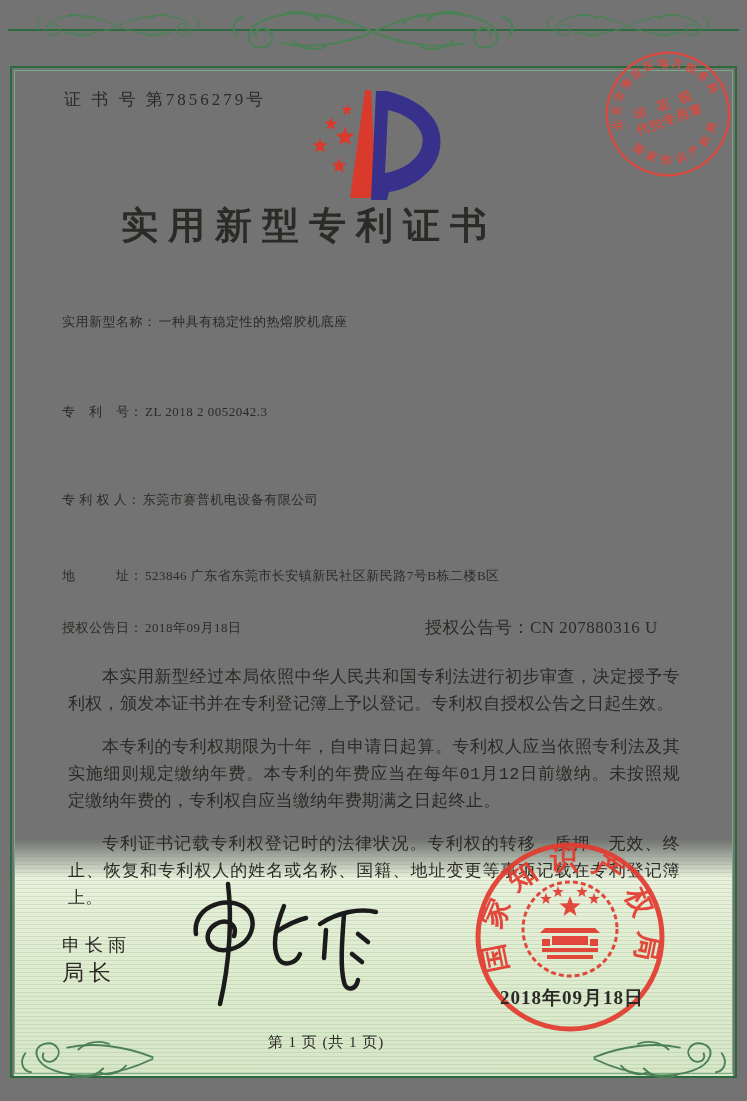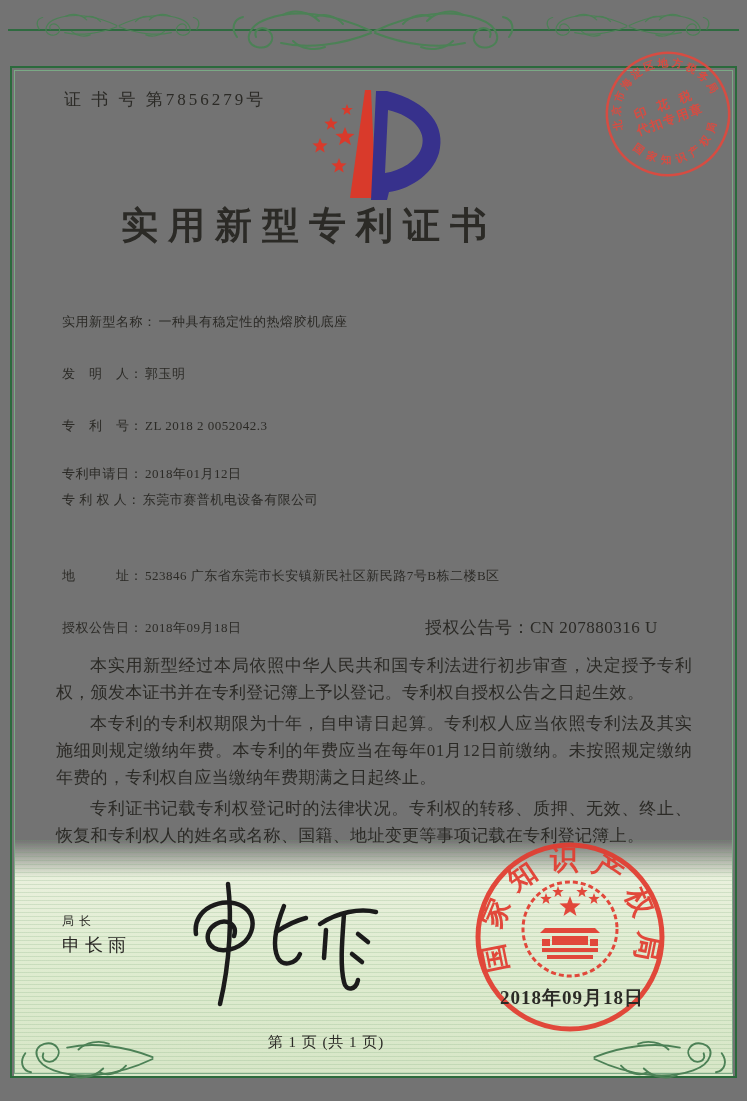--- a/index.html
+++ b/index.html
@@ -14,22 +14,22 @@
         background:linear-gradient(180deg, rgba(231,239,220,0) 0%, #e9f0dc 16%, #dfecd0 52%, #d7e6c7 100%);}
   .green-panel::before{content:"";position:absolute;inset:0;
         background:repeating-linear-gradient(180deg, rgba(110,160,110,0.20) 0 1px, rgba(110,160,110,0) 1px 4px);}
   .certno{left:64px;top:88px;font-size:17px;letter-spacing:3px;}
   .title{left:0;top:201px;width:618px;text-align:center;font-size:37px;font-weight:bold;letter-spacing:10px;}
   .row{left:62px;font-size:13px;letter-spacing:0.5px;line-height:24px;}
   .row .lab{margin-right:2px;}
   .addr{width:636px;}
   .grant-right{left:425px;top:616px;font-size:17px;letter-spacing:0.5px;}
   .bodytext{left:52px;top:648px;width:644px;font-size:17px;line-height:27px;text-align:justify;}
-  .bodytext p{margin:4px;text-indent:2em;letter-spacing:0.3px;}
-  .officer-title{left:62px;top:913px;font-size:12px;letter-spacing:5px;}
+  .bodytext p{margin:16px;text-indent:2em;letter-spacing:0.3px;font-family:Liberation Mono, monospace;}
+  .officer-title{left:62px;top:958px;font-size:22px;letter-spacing:5px;}
   .officer-name{left:62px;top:933px;font-size:18px;letter-spacing:5px;}
   .seal-date{left:452px;top:985px;width:240px;text-align:center;font-size:19px;font-weight:600;letter-spacing:1px;}
   .footer{left:0;top:1033px;width:652px;text-align:center;font-size:15px;letter-spacing:1px;}
   .sig-svg{left:168px;top:862px;}
   .seal-svg{left:468px;top:835px;opacity:0.93;}
   .stamp-svg{left:598px;top:44px;opacity:0.92;}
   .logo-svg{left:283px;top:80px;}
 </style>
 </head>
 <body>
@@ -105,28 +105,22 @@
         <textPath href="#stamp-bottom-arc" startOffset="50%">国家知识产权局</textPath>
       </text>
       <text x="70" y="64" font-size="12.5" font-weight="bold" letter-spacing="4" text-anchor="middle">印 花 税</text>
       <text x="70" y="80" font-size="12.5" font-weight="bold" letter-spacing="1.5" text-anchor="middle">代扣专用章</text>
     </g>
   </svg>
 
   <div class="abs row" style="top:310px">
     <span class="lab">实用新型名称：</span><span class="val">一种具有稳定性的热熔胶机底座</span>
   </div>
-  <div class="abs row" style="top:362px">
-    <span class="lab">发　明　人：</span><span class="val">郭玉明</span>
-  </div>
-  <div class="abs row" style="top:414px">
+  <div class="abs row" style="top:400px">
     <span class="lab">专　利　号：</span><span class="val">ZL 2018 2 0052042.3</span>
-  </div>
-  <div class="abs row" style="top:462px">
-    <span class="lab">专利申请日：</span><span class="val">2018年01月12日</span>
   </div>
   <div class="abs row" style="top:488px">
     <span class="lab">专 利 权 人：</span><span class="val">东莞市赛普机电设备有限公司</span>
   </div>
   <div class="abs row addr" style="top:564px">
     <span class="lab">地　　　址：</span><span class="val">523846 广东省东莞市长安镇新民社区新民路7号B栋二楼B区</span>
   </div>
   <div class="abs row" style="top:616px">
     <span class="lab">授权公告日：</span><span class="val">2018年09月18日</span>
   </div>

